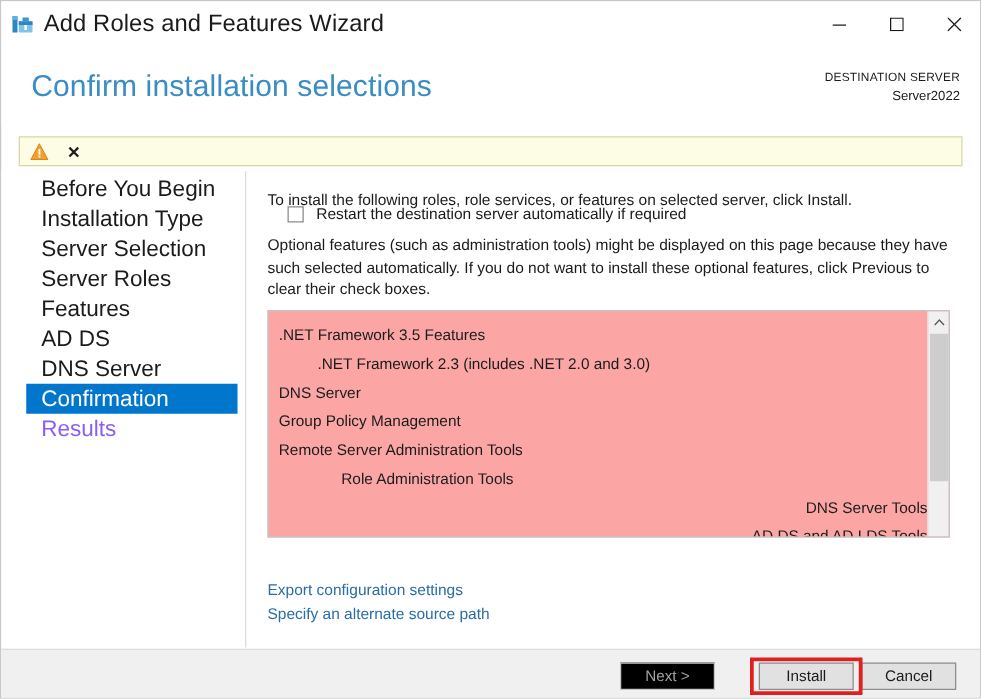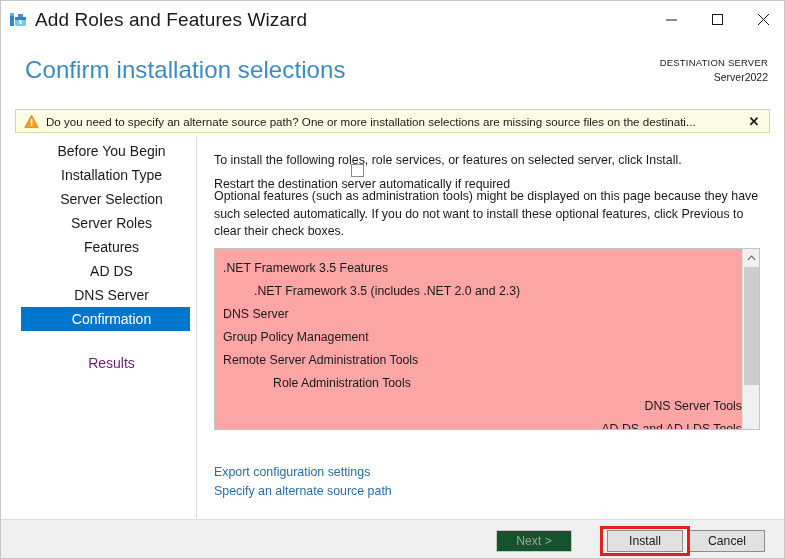--- a/index.html
+++ b/index.html
@@ -150,34 +150,32 @@
     border-right: 1px solid #dcdcdc;
     box-sizing: border-box;
     padding-top: 2px;
   }
   .nav-item {
     height: 24px;
     line-height: 24px;
     margin-left: 20px;
     margin-right: 6px;
     padding-left: 12px;
-    font-size: 14px;
-    color: #1b1b1b;
-    box-sizing: border-box;
-    cursor: default;
-    white-space: nowrap;
-    text-align: center;
+    font-size: 18px;
+    color: #1b1b1b;
+    box-sizing: border-box;
+    cursor: default;
+    white-space: nowrap;
   }
   .nav-item.selected {
     background: #0077cc;
     color: #ffffff;
   }
   .nav-item.disabled {
-    color: #701a75;
-    margin-top: 20px;
+    color: #8b5cf6;
   }
 
   
   .content {
     position: absolute;
     left: 197px;
     top: 136px;
     width: 588px;
     height: 381px;
     background: #ffffff;
@@ -185,25 +183,24 @@
   .intro-line {
     position: absolute;
     left: 16px;
     top: 16px;
     font-size: 12.4px;
     color: #1b1b1b;
     white-space: nowrap;
   }
   .restart-row {
     position: absolute;
-    left: 16px;
+    left: 32px;
     top: 27px;
     display: flex;
     align-items: center;
-    flex-direction: column;
   }
   .checkbox {
     width: 13px;
     height: 13px;
     border: 1px solid #8a8a8a;
     background: #ffffff;
     box-sizing: border-box;
     margin-right: 10px;
     flex: none;
     cursor: default;
@@ -327,21 +324,21 @@
     font-family: "Liberation Sans", sans-serif;
     font-size: 12.2px;
     color: #1b1b1b;
     cursor: default;
     padding: 0;
     line-height: 20px;
     text-align: center;
   }
   .btn.disabled {
     color: #a0a0a0;
-    background: #14532d;
+    background: #000000;
     border-color: #c6c6c6;
   }
   #btn-previous { left: 414px; margin-top: 36px; }
   #btn-next     { left: 495px; }
   #btn-install  { left: 606px; }
   #btn-cancel   { left: 688px; }
 
   .highlight-box {
     position: absolute;
     left: 599px;
@@ -400,21 +397,20 @@
   </div>
 
   <div class="warning-bar">
     <span class="warn-icon">
       <svg width="15" height="15" viewBox="0 0 15 15">
         <path d="M7.5 1 L14.3 13.6 L0.7 13.6 Z" fill="#f0a030" stroke="#d98518" stroke-width="0.8"></path>
         <rect x="6.8" y="5.2" width="1.5" height="4.6" fill="#ffffff"></rect>
         <rect x="6.8" y="10.5" width="1.5" height="1.5" fill="#ffffff"></rect>
       </svg>
     </span>
-    <span class="warn-text">Do you need to specify an alternate source path? One or more installation selections are missing source files on the destinati...</span>
     <span class="warn-close">✕</span>
   </div>
 
   <div class="sidebar">
     <div class="nav-item">Before You Begin</div>
     <div class="nav-item">Installation Type</div>
     <div class="nav-item">Server Selection</div>
     <div class="nav-item">Server Roles</div>
     <div class="nav-item">Features</div>
     <div class="nav-item">AD DS</div>
@@ -430,21 +426,21 @@
     <div class="restart-row">
       <span class="checkbox"></span>
       <span class="restart-label">Restart the destination server automatically if required</span>
     </div>
 
     <div class="optional-note">Optional features (such as administration tools) might be displayed on this page because they have such selected automatically. If you do not want to install these optional features, click Previous to clear their check boxes.</div>
 
     <div class="listbox">
       <div class="list-items">
         <div class="list-row lvl-0">.NET Framework 3.5 Features</div>
-        <div class="list-row lvl-1">.NET Framework 3.5 (includes .NET 2.0 and 2.3)</div>
+        <div class="list-row lvl-1">.NET Framework 2.3 (includes .NET 2.0 and 3.0)</div>
         <div class="list-row lvl-0">DNS Server</div>
         <div class="list-row lvl-0">Group Policy Management</div>
         <div class="list-row lvl-0">Remote Server Administration Tools</div>
         <div class="list-row lvl-2">Role Administration Tools</div>
         <div class="list-row lvl-3">DNS Server Tools</div>
         <div class="list-row lvl-3">AD DS and AD LDS Tools</div>
       </div>
 
       <div class="scrollbar">
         <div class="sb-arrow up">

